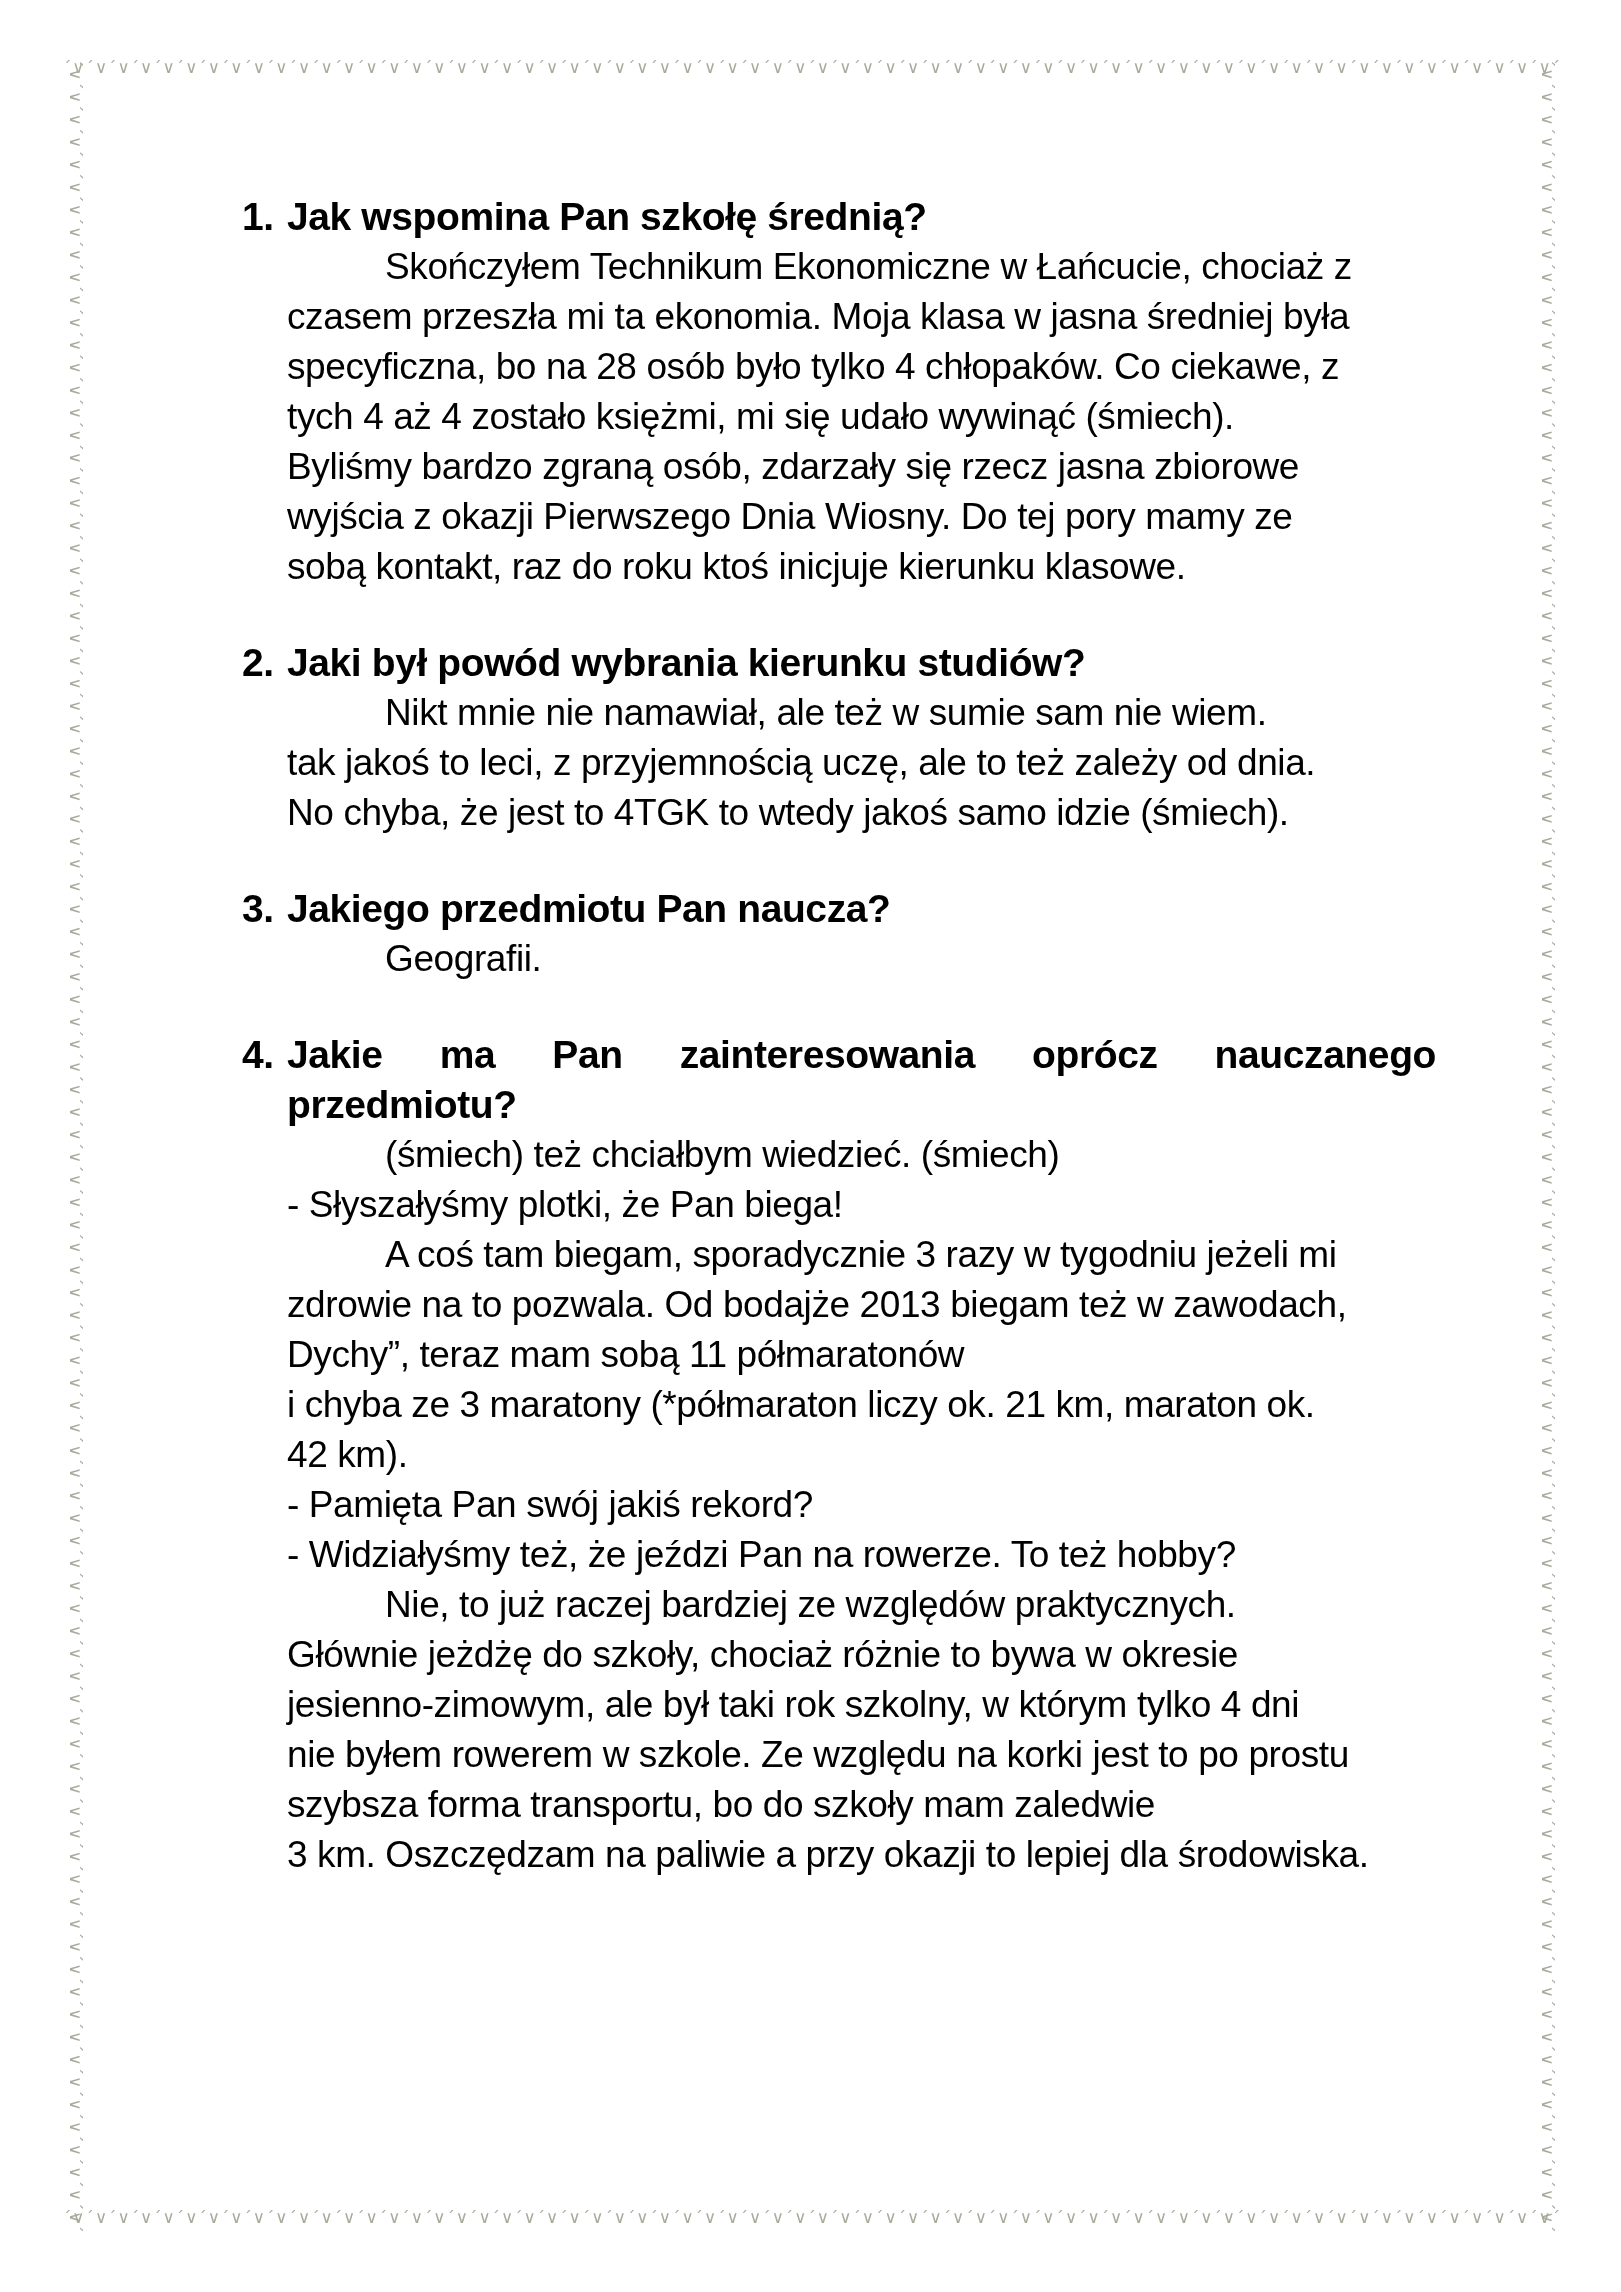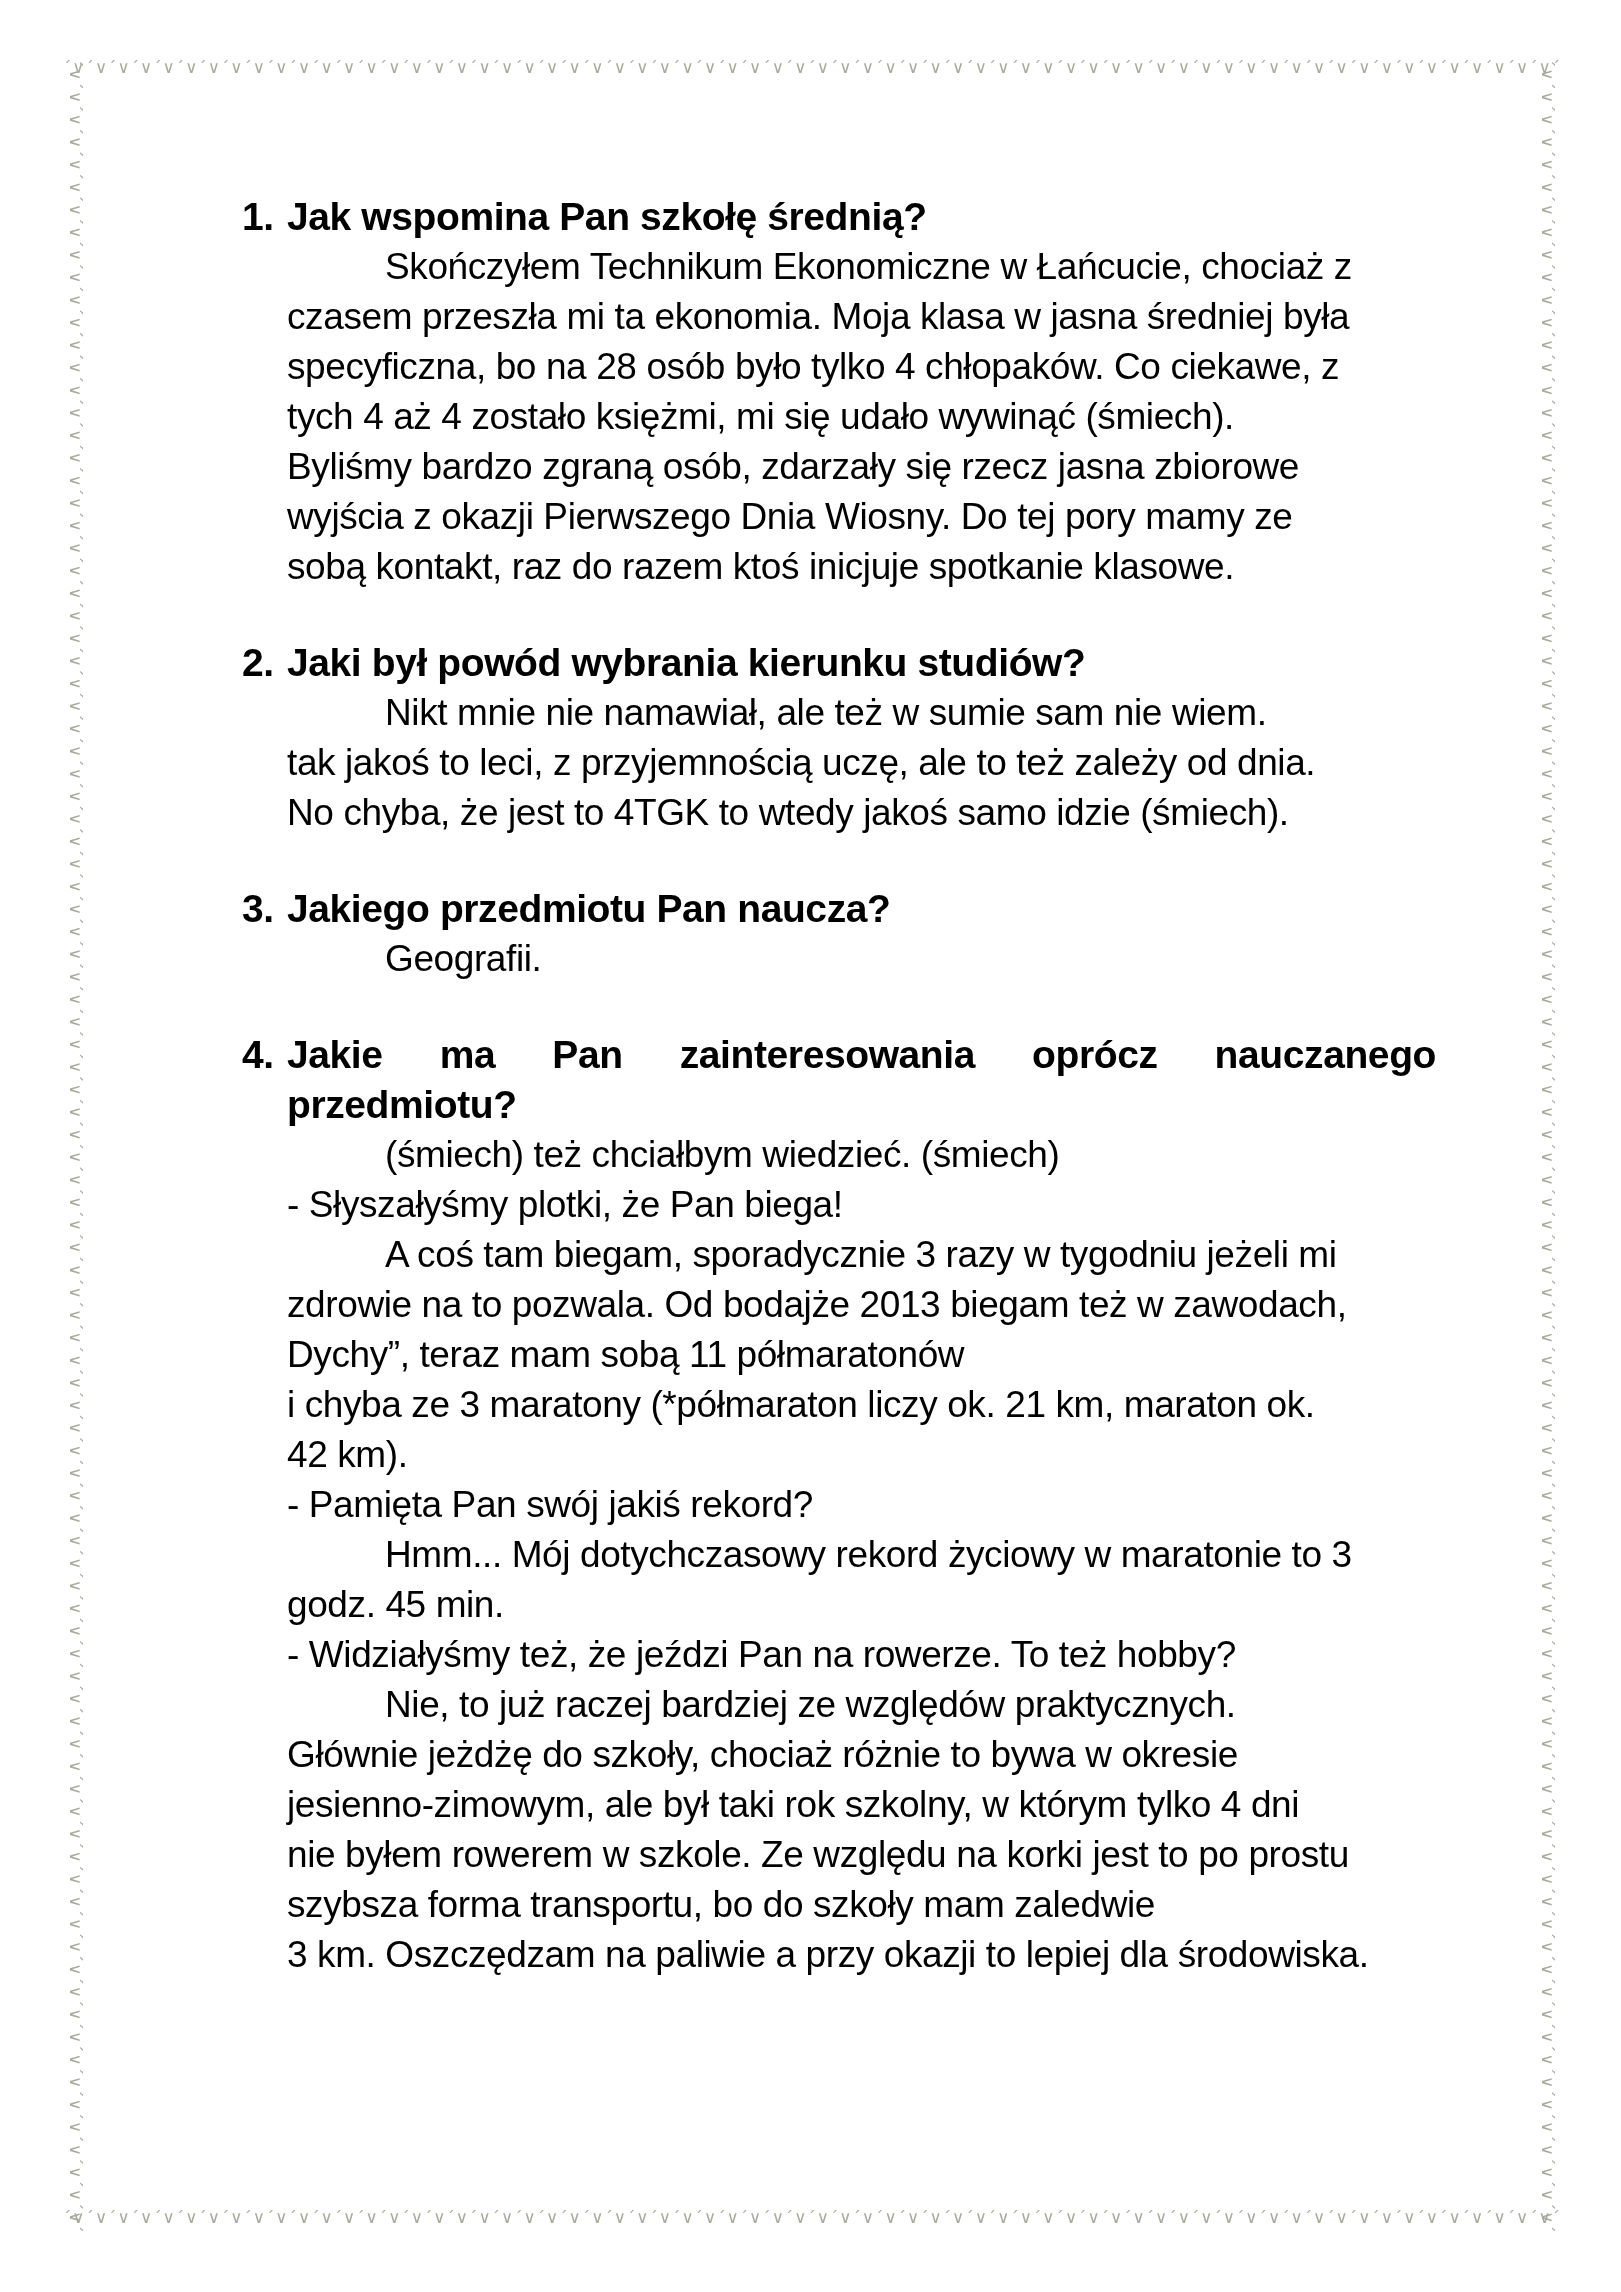--- a/index.html
+++ b/index.html
@@ -76,21 +76,21 @@
             <div class="q-title-line">Jak wspomina Pan szkołę średnią?</div>
           </div>
         </div>
         <div class="block answer">
           <div class="line first">Skończyłem Technikum Ekonomiczne w Łańcucie, chociaż z</div>
           <div class="line">czasem przeszła mi ta ekonomia. Moja klasa w jasna średniej była</div>
           <div class="line">specyficzna, bo na 28 osób było tylko 4 chłopaków. Co ciekawe, z</div>
           <div class="line">tych 4 aż 4 zostało księżmi, mi się udało wywinąć (śmiech).</div>
           <div class="line">Byliśmy bardzo zgraną osób, zdarzały się rzecz jasna zbiorowe</div>
           <div class="line">wyjścia z okazji Pierwszego Dnia Wiosny. Do tej pory mamy ze</div>
-          <div class="line">sobą kontakt, raz do razem ktoś inicjuje spotkanie klasowe.</div>
+          <div class="line">sobą kontakt, raz do roku ktoś inicjuje kierunku klasowe.</div>
         </div>
       </section>
       <section class="qa-section">
         <div class="q-heading">
           <span class="qnum">2.</span>
           <div class="q-title">
             <div class="q-title-line">Jaki był powód wybrania kierunku studiów?</div>
           </div>
         </div>
         <div class="block answer">
@@ -127,24 +127,20 @@
         <div class="block answer">
           <div class="line first">A coś tam biegam, sporadycznie 3 razy w tygodniu jeżeli mi</div>
           <div class="line">zdrowie na to pozwala. Od bodajże 2013 biegam też w zawodach,</div>
           <div class="line">Dychy”, teraz mam sobą 11 półmaratonów</div>
           <div class="line">i chyba ze 3 maratony (*półmaraton liczy ok. 21 km, maraton ok.</div>
           <div class="line">42 km).</div>
         </div>
         <div class="block interviewer">
           <div class="line">- Pamięta Pan swój jakiś rekord?</div>
         </div>
-        <div class="block answer">
-          <div class="line first">Hmm... Mój dotychczasowy rekord życiowy w maratonie to 3</div>
-          <div class="line">godz. 45 min.</div>
-        </div>
         <div class="block interviewer">
           <div class="line">- Widziałyśmy też, że jeździ Pan na rowerze. To też hobby?</div>
         </div>
         <div class="block answer">
           <div class="line first">Nie, to już raczej bardziej ze względów praktycznych.</div>
           <div class="line">Głównie jeżdżę do szkoły, chociaż różnie to bywa w okresie</div>
           <div class="line">jesienno-zimowym, ale był taki rok szkolny, w którym tylko 4 dni</div>
           <div class="line">nie byłem rowerem w szkole. Ze względu na korki jest to po prostu</div>
           <div class="line">szybsza forma transportu, bo do szkoły mam zaledwie</div>
           <div class="line">3 km. Oszczędzam na paliwie a przy okazji to lepiej dla środowiska.</div>

